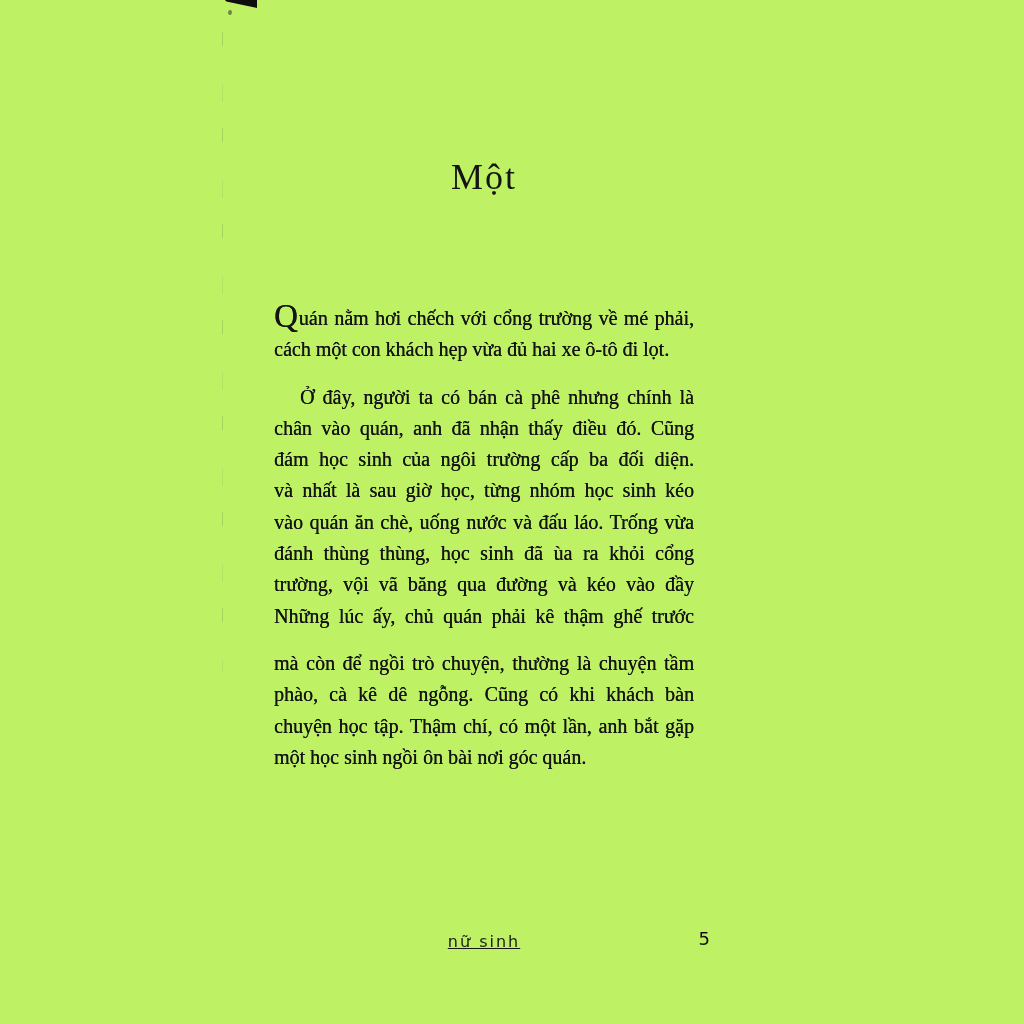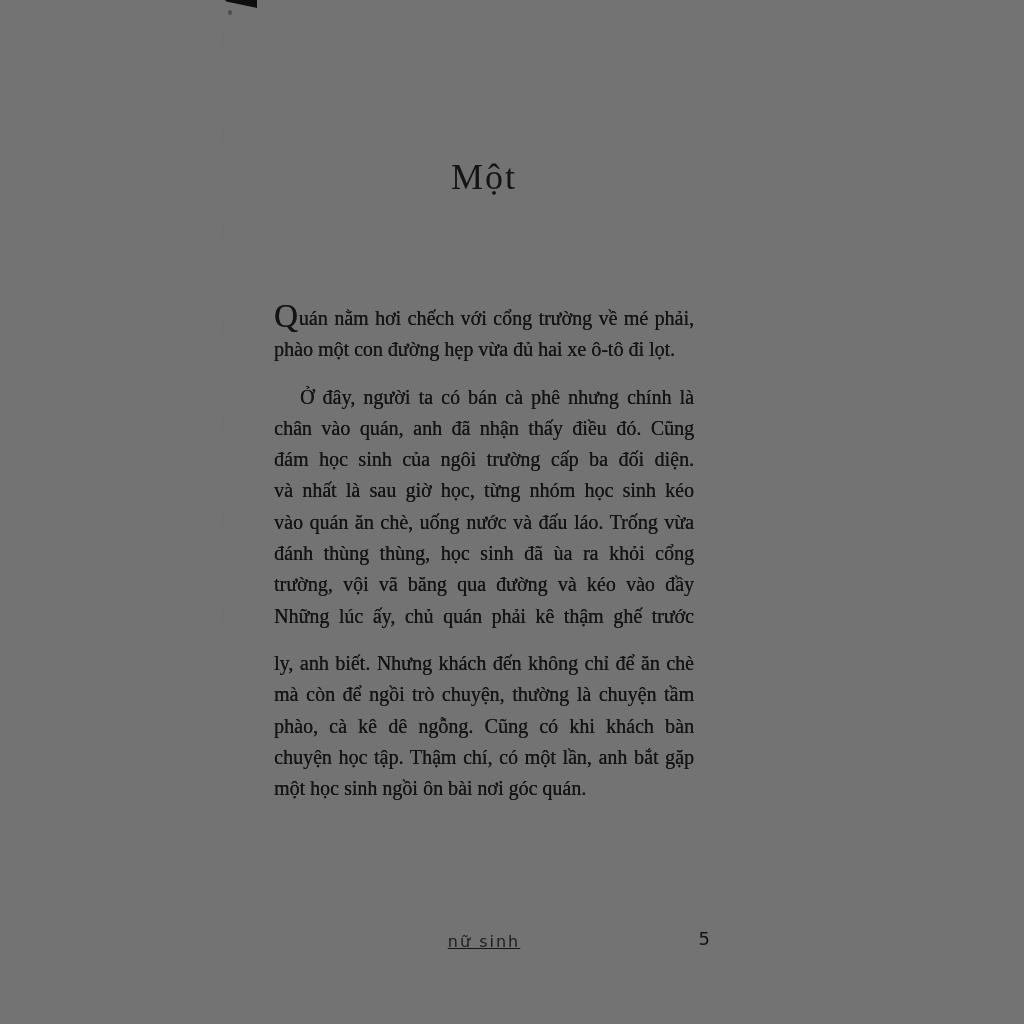--- a/index.html
+++ b/index.html
@@ -9,21 +9,21 @@
     height: 1024px;
     background: #ffffff;
     overflow: hidden;
     font-family: "Liberation Serif", "DejaVu Serif", serif;
   }
 
   .page {
     position: relative;
     width: 1024px;
     height: 1024px;
-    background: #737373;
+    background: #bef264;
     color: #161616;
   }
 
   
   .corner-wedge {
     position: absolute;
     left: 225px; top: 0;
     width: 32px; height: 8px;
     background: #0e0e0e;
     clip-path: polygon(0 0, 100% 0, 100% 100%, 4% 18%);
@@ -124,34 +124,33 @@
 
   <div class="corner-wedge"></div>
   <div class="ink-speck"></div>
   <div class="scan-edge-line"></div>
 
   <h1 class="chapter-title">Một</h1>
 
   <div class="body-text" id="body-text">
       <div class="paragraph">
         <div class="line"><span class="raised-initial">Q</span>uán nằm hơi chếch với cổng trường về mé phải,</div>
-        <div class="line para-last">phào một con đường hẹp vừa đủ hai xe ô-tô đi lọt.</div>
+        <div class="line para-last">cách một con khách hẹp vừa đủ hai xe ô-tô đi lọt.</div>
       </div>
       <div class="paragraph">
         <div class="line indent">Ở đây, người ta có bán cà phê nhưng chính là bán</div>
         <div class="line">chân vào quán, anh đã nhận thấy điều đó. Cũng</div>
         <div class="line">đám học sinh của ngôi trường cấp ba đối diện. Trước</div>
         <div class="line">và nhất là sau giờ học, từng nhóm học sinh kéo nhau</div>
         <div class="line">vào quán ăn chè, uống nước và đấu láo. Trống vừa</div>
         <div class="line">đánh thùng thùng, học sinh đã ùa ra khỏi cổng</div>
         <div class="line">trường, vội vã băng qua đường và kéo vào đầy quán.</div>
         <div class="line">Những lúc ấy, chủ quán phải kê thậm ghế trước</div>
       </div>
       <div class="paragraph">
-        <div class="line">ly, anh biết. Nhưng khách đến không chỉ để ăn chè</div>
         <div class="line">mà còn để ngồi trò chuyện, thường là chuyện tầm</div>
         <div class="line">phào, cà kê dê ngỗng. Cũng có khi khách bàn</div>
         <div class="line">chuyện học tập. Thậm chí, có một lần, anh bắt gặp</div>
         <div class="line para-last">một học sinh ngồi ôn bài nơi góc quán.</div>
       </div>
     </div>
 
   <div class="footer">
     <span class="running-title">nữ sinh</span>
     <span class="page-number">5</span>

